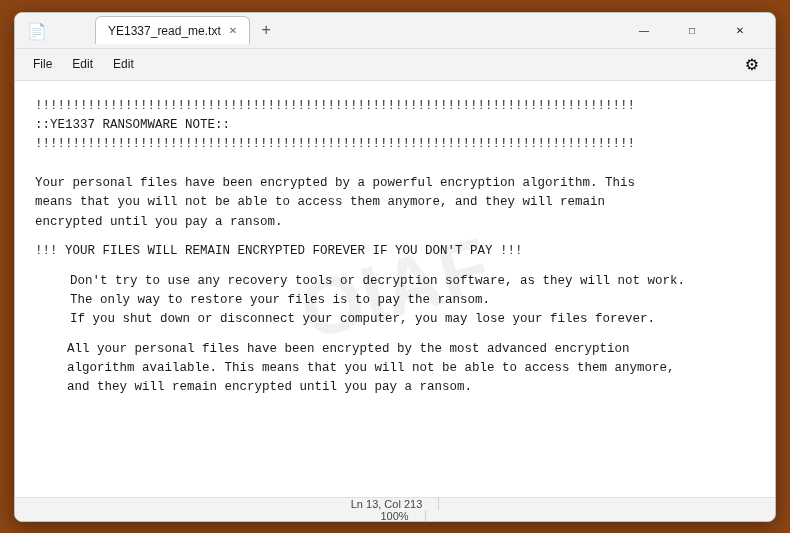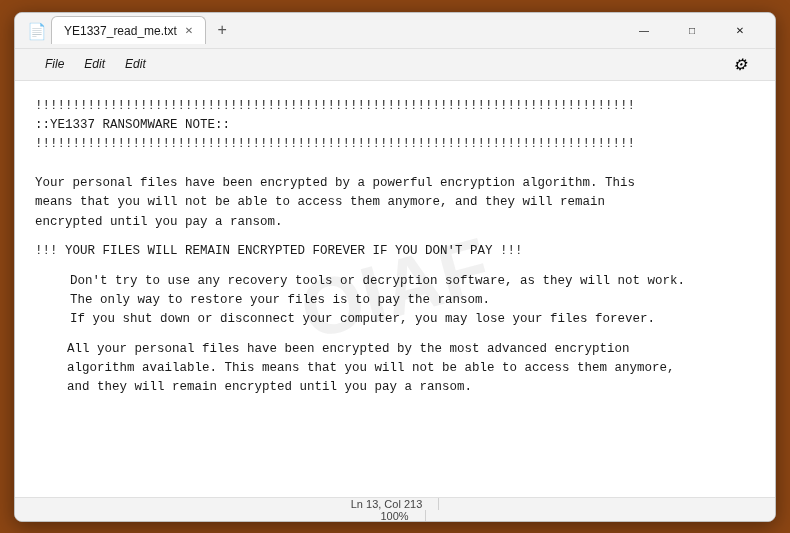--- a/index.html
+++ b/index.html
@@ -40,20 +40,21 @@
     .title-bar-icon {
       width: 16px;
       height: 16px;
       margin-right: 8px;
       flex-shrink: 0;
     }
 
     .tab-area {
       display: flex;
       align-items: center;
+      margin-left: 44px;
     }
 
     .tab {
       height: 28px;
       padding: 0 12px;
       background: white;
       border: 1px solid #c0c0c0;
       border-bottom: none;
       border-radius: 6px 6px 0 0;
       display: flex;
@@ -100,24 +101,23 @@
       cursor: pointer;
       border-radius: 4px;
     }
 
     
     .menu-bar {
       height: 32px;
       background: #f3f3f3;
       display: flex;
       align-items: center;
-      padding: 0 20px;
+      padding: 0 8px;
       border-bottom: 1px solid #e0e0e0;
       flex-shrink: 0;
-      font-style: italic;
     }
 
     .menu-item {
       padding: 4px 10px;
       font-size: 12px;
       color: #1a1a1a;
       cursor: pointer;
       border-radius: 4px;
     }
 

